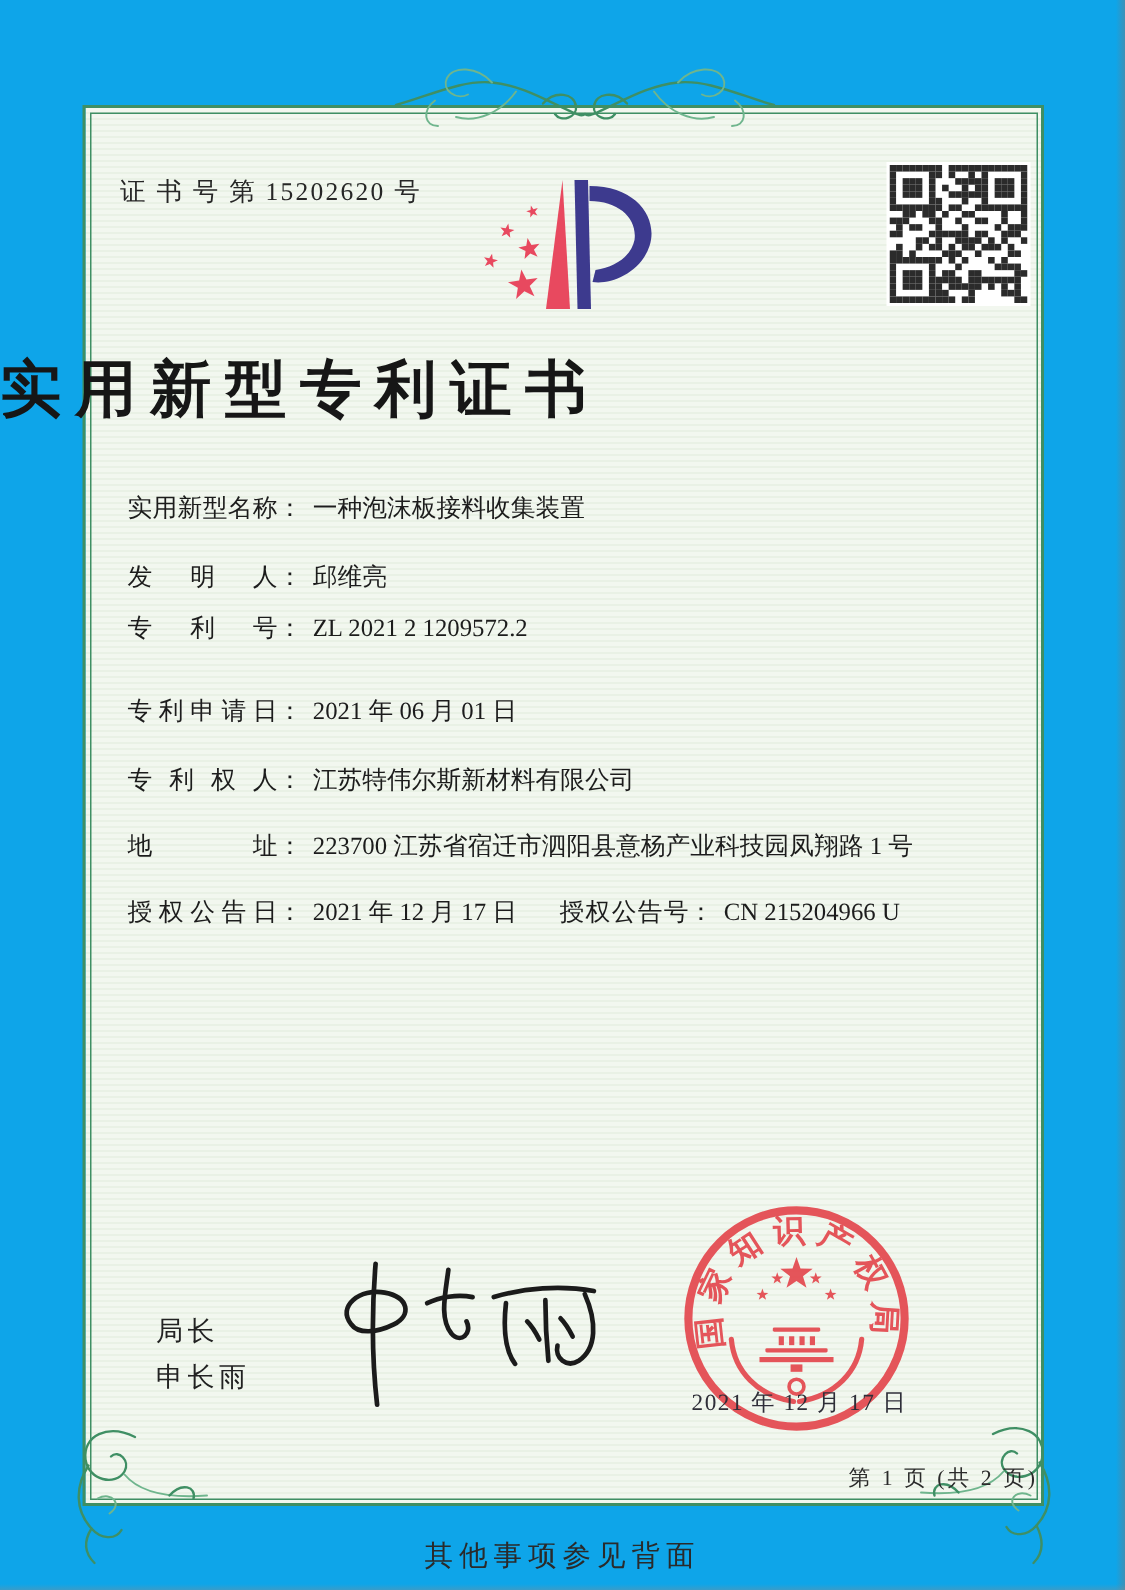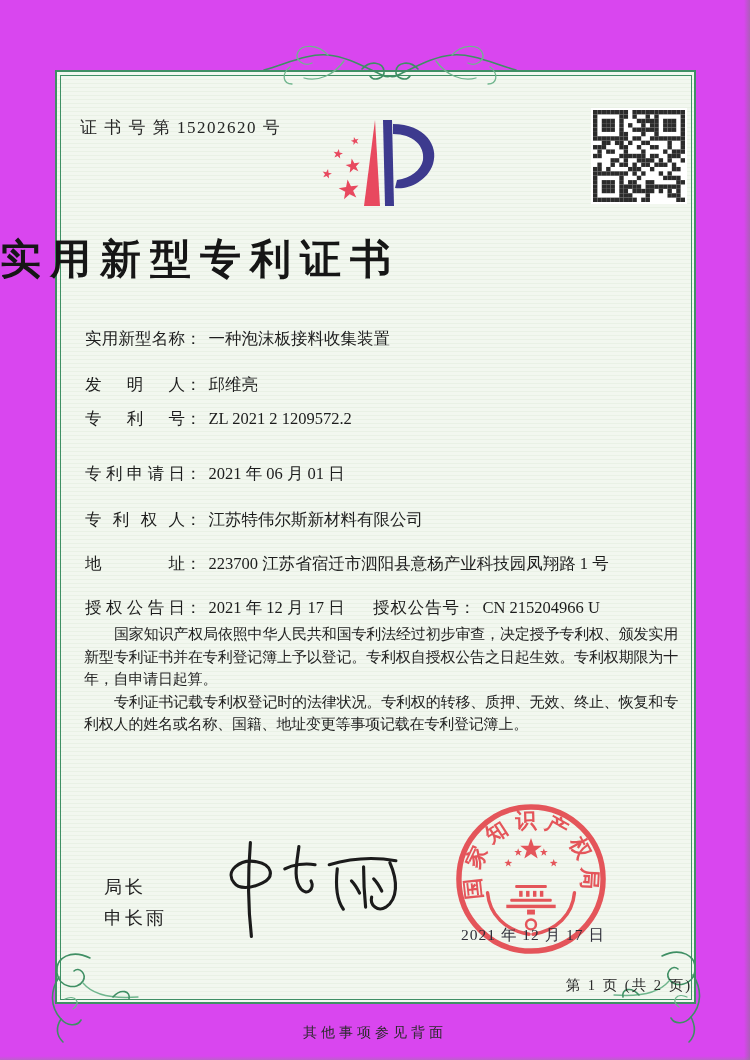--- a/index.html
+++ b/index.html
@@ -1,18 +1,18 @@
 <!DOCTYPE html>
 <html style="--border-green: #3f8f64; --seal-red: #e4494f; --logo-red: #e8495f; --logo-blue: #3d3a8e; --qr-dark: #2b2b2b;"><head>
 <meta charset="utf-8">
 <style>
   html,body{margin:0;padding:0;background:#ffffff;}
   .page{
     position:relative;width:750px;height:1060px;overflow:hidden;
-    background:#d946ef;color:#1e1e1e;
+    background:#0ea5e9;color:#1e1e1e;
     font-family:"Liberation Serif","DejaVu Serif",serif;
   }
   
   .scan-edge-right{position:absolute;right:0;top:0;width:6px;height:100%;
     background:linear-gradient(90deg,rgba(0,0,0,0),rgba(120,120,120,.45));}
   .scan-edge-bottom{position:absolute;left:0;bottom:0;width:100%;height:4px;
     background:linear-gradient(180deg,rgba(0,0,0,0),rgba(140,140,140,.35));}
 
   
   .frame{
@@ -50,21 +50,21 @@
 
   .director{position:absolute;left:104px;top:872px;font-size:18px;line-height:31px;letter-spacing:3px;color:#222;}
 
   .signature{position:absolute;left:212px;top:838px;width:192px;height:102px;}
   .signature path{fill:none;stroke:#1b1b1b;stroke-width:3.1;stroke-linecap:round;}
 
   .seal{position:absolute;left:452px;top:800px;width:158px;height:158px;opacity:.93;}
   .seal-date{position:absolute;left:461px;top:925px;font-size:15.5px;letter-spacing:1px;color:#2e2e38;z-index:5;}
 
   .page-no{position:absolute;left:55px;width:637px;top:976px;text-align:right;font-size:14.5px;letter-spacing:2px;color:#2a2a2a;}
-  .back-note{position:absolute;left:0;right:0;top:1024px;text-align:center;font-size:14px;letter-spacing:4px;color:#2a2a2a;}
+  .back-note{position:absolute;left:0;right:0;top:1024px;text-align:center;font-size:19px;letter-spacing:4px;color:#2a2a2a;}
 </style>
 </head>
 <body>
 
 <div class="page">
 
   <svg width="0" height="0" style="position:absolute" aria-hidden="true">
     <defs>
       <path id="star5" d="M0,-10 L2.35,-3.24 L9.51,-3.09 L3.8,1.24 L5.88,8.09 L0,4 L-5.88,8.09 L-3.8,1.24 L-9.51,-3.09 L-2.35,-3.24 Z"></path>
     </defs>
@@ -390,24 +390,20 @@
   <div class="frow" style="top:553px">
     <span class="flabel">地址</span><span>：</span><span class="fvalue">223700 江苏省宿迁市泗阳县意杨产业科技园凤翔路 1 号</span>
   </div>
   <div class="frow" style="top:597px">
     <span class="flabel">授权公告日</span><span>：</span><span class="fvalue">2021 年 12 月 17 日</span>
     <span class="fgroup2">
       <span class="flabel flabel-sm">授权公告号</span><span>：</span><span class="fvalue">CN 215204966 U</span>
     </span>
   </div>
 
-  <div class="paras">
-    <p>国家知识产权局依照中华人民共和国专利法经过初步审查，决定授予专利权、颁发实用新型专利证书并在专利登记簿上予以登记。专利权自授权公告之日起生效。专利权期限为十年，自申请日起算。</p>
-    <p>专利证书记载专利权登记时的法律状况。专利权的转移、质押、无效、终止、恢复和专利权人的姓名或名称、国籍、地址变更等事项记载在专利登记簿上。</p>
-  </div>
 
   <div class="director">
     <div>局长</div>
     <div>申长雨</div>
   </div>
 
   <svg class="signature" viewBox="0 0 190 100">
     <path d="M38,4 C36,28 35,62 39,97"></path>
     <path d="M22,44 C12,32 28,20 44,23 C60,26 62,38 50,44 C38,50 26,50 22,44"></path>
     <path d="M86,8 C84,24 80,40 88,50 C94,57 102,50 98,42"></path>

